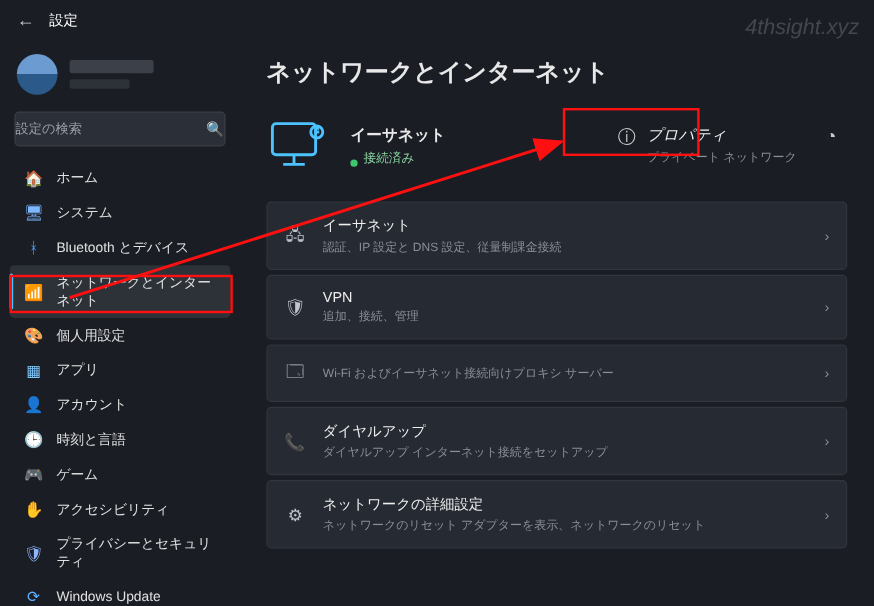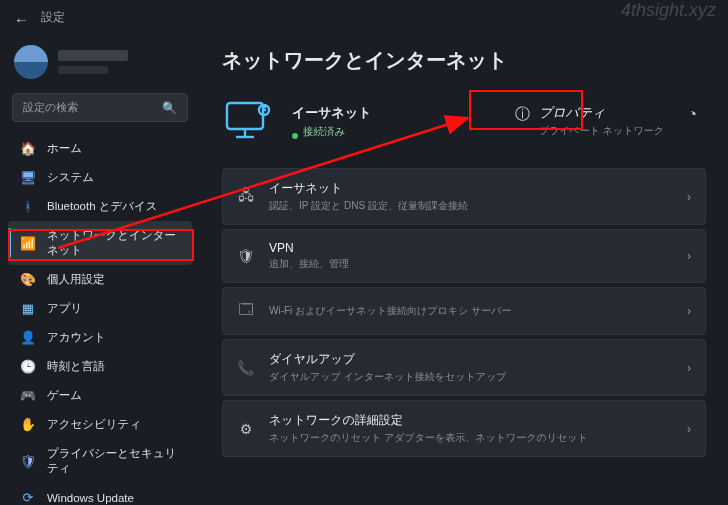--- a/index.html
+++ b/index.html
@@ -10,21 +10,21 @@
   color: #e8e8e8;
   overflow: hidden;
   position: relative;
 }
 .titlebar {
   display: flex; align-items: center;
   padding: 9px 14px;
   gap: 12px;
 }
 .back-arrow { font-size: 15px; color: #ccc; }
-.title-text { font-size: 12px; color: #a3a3a3; }
+.title-text { font-size: 12px; color: #ffffff; }
 .shell { display: flex; height: calc(100% - 34px); }
 .sidebar {
   width: 200px;
   padding: 6px 8px 0 8px;
   display: flex; flex-direction: column;
   gap: 2px;
 }
 .user-row {
   display: flex; align-items: center; gap: 10px;
   padding: 4px 6px 12px 6px;
@@ -36,21 +36,21 @@
 .user-name {
   width: 70px; height: 11px; background: #3c4048; border-radius: 2px;
 }
 .user-sub {
   width: 50px; height: 8px; background: #2d3138; border-radius: 2px; margin-top: 5px;
 }
 .search-box {
   background: #2b2f37;
   border: 1px solid #3a3f48;
   border-radius: 4px;
-  padding: 6px 10px;
+  padding: 6px 0;
   display: flex; align-items: center; justify-content: space-between;
   margin: 0 4px 10px 4px;
 }
 .search-box span.ph { font-size: 11px; color: #9aa0a8; }
 .search-box .sicon { font-size: 12px; color: #9aa0a8; }
 .nav-item {
   display: flex; align-items: center; gap: 11px;
   padding: 7px 12px;
   border-radius: 4px;
   font-size: 11.5px;
@@ -96,21 +96,21 @@
   padding: 11px 14px;
   display: flex; align-items: center; gap: 14px;
   cursor: pointer;
 }
 .setting-row .ricon { width: 18px; text-align:center; color:#bfc4cb; font-size:14px;}
 .setting-row .rtext { display:flex; flex-direction:column; gap:2px; flex:1;}
 .setting-row .rt1 { font-size: 12px; color:#eee;}
 .setting-row .rt2 { font-size: 10px; color:#8a8f97;}
 .setting-row .chev { color:#8a8f97; font-size:12px;}
 .watermark {
-  position:absolute; top:0; right:12px;
+  position:absolute; top:12px; right:12px;
   color:rgba(220,220,220,0.22); font-style:italic; font-size:18px;
   pointer-events:none;
   margin-left:40px;
 }
 .annot-box1{position:absolute;left:8px;top:229px;width:186px;height:32px;border:2.5px solid #ff1010;pointer-events:none;}
 .annot-box2{position:absolute;left:469px;top:90px;width:114px;height:40px;border:2.5px solid #ff1010;pointer-events:none;}
 svg.arrow{position:absolute;left:48px;top:110px;pointer-events:none;}
 .monitor-svg{stroke:#4cc2ff;fill:none;stroke-width:2.4;}
 </style>
 </head>

